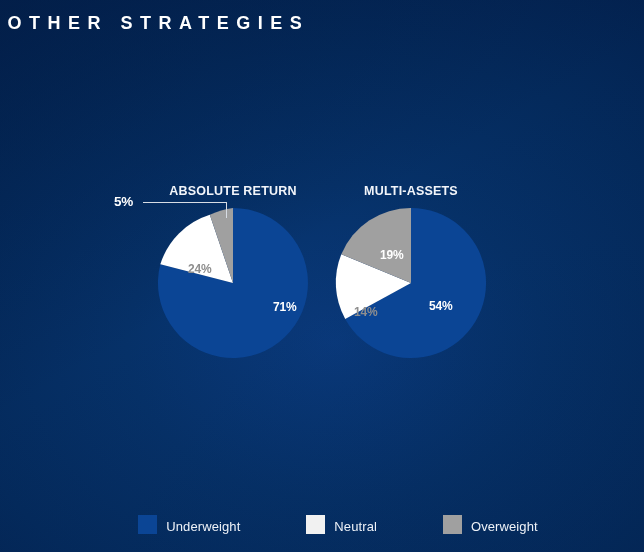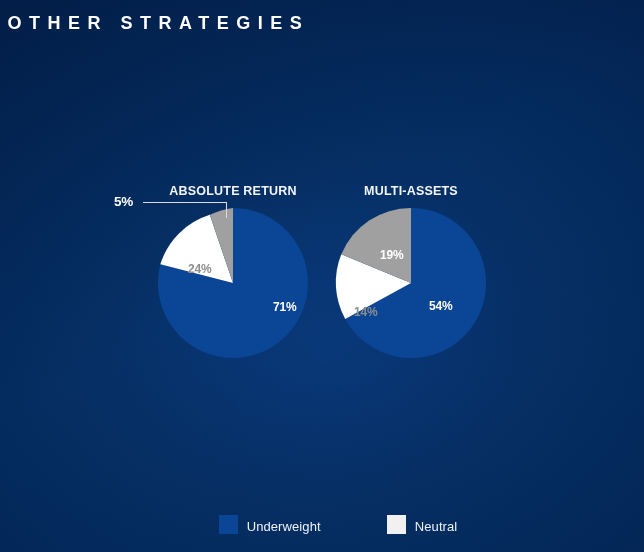--- a/index.html
+++ b/index.html
@@ -194,15 +194,19 @@
 
   <div class="legend">
     <div class="legend-item">
       <span class="legend-swatch" style="background:#0b4595;"></span>
       <span class="legend-label">Underweight</span>
     </div>
     <div class="legend-item">
       <span class="legend-swatch" style="background:#f1f1f1;"></span>
       <span class="legend-label">Neutral</span>
     </div>
+    <div class="legend-item">
+      <span class="legend-swatch" style="background:#a0a0a0;"></span>
+      <span class="legend-label">Overweight</span>
+    </div>
   </div>
 
 </div>
 
 </body></html>

